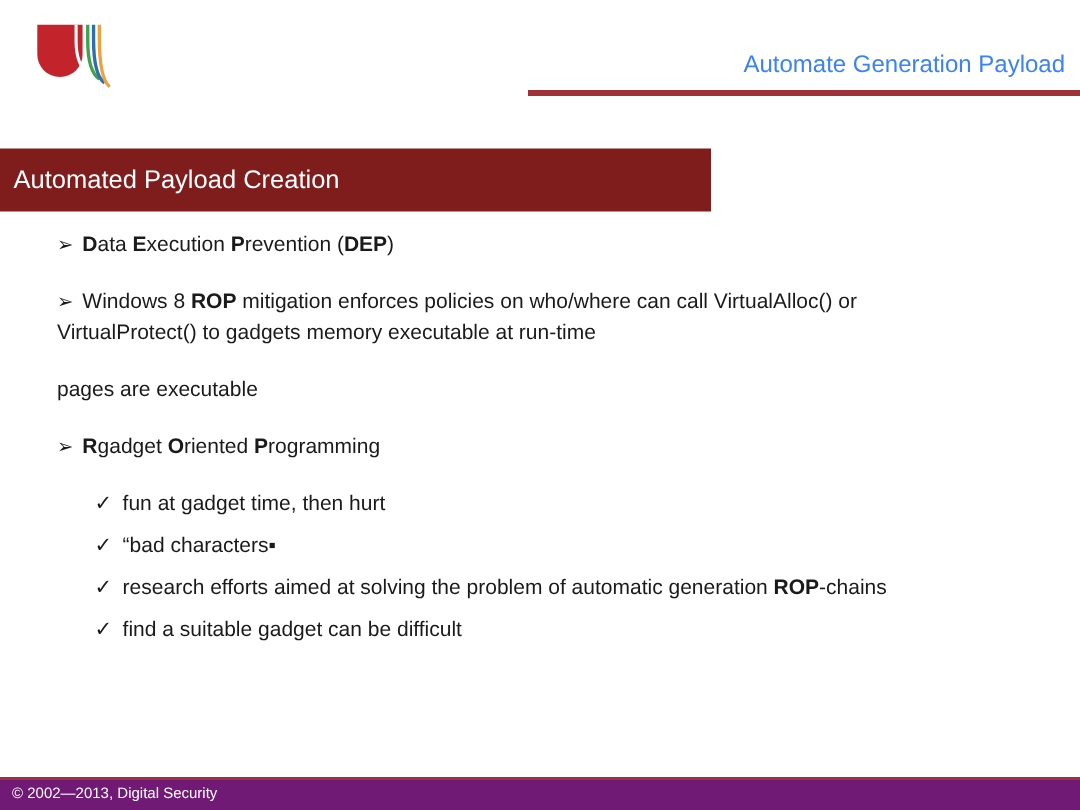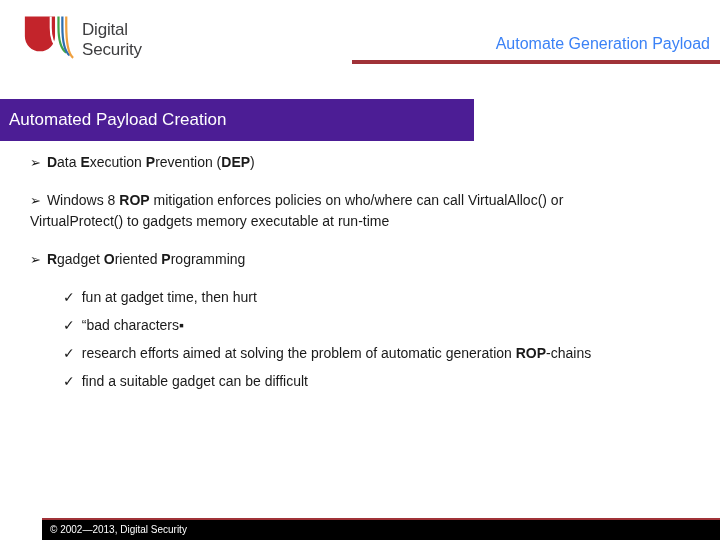--- a/index.html
+++ b/index.html
@@ -7,71 +7,68 @@
     position:relative;width:720px;height:540px;background:#ffffff;overflow:hidden;
     font-family:"Liberation Sans","DejaVu Sans",sans-serif;color:#1a1a1a;
   }
   
   .logo{position:absolute;left:24px;top:16px;display:flex;align-items:flex-start;}
   .logo svg{display:block;}
   .brand{margin-left:8px;margin-top:4px;font-size:17px;line-height:20px;color:#3e3e40;letter-spacing:-0.2px;font-weight:500;}
   .page-title{position:absolute;top:34px;right:10px;font-size:16px;line-height:20px;color:#3b82f6;}
   .title-rule{position:absolute;top:60px;left:352px;right:0;height:4px;background:#a03238;}
   
-  .banner{position:absolute;left:0;top:99px;width:474px;height:42px;background:#4c1d95;}
+  .banner{position:absolute;left:0;top:99px;width:474px;height:42px;background:#7f1d1d;}
   .banner .banner-text{display:block;padding-left:9px;line-height:42px;font-size:17px;color:#ffffff;}
   
   .content{position:absolute;left:30px;top:152px;right:8px;}
   .bullet{font-size:14px;line-height:21px;color:#1a1a1a;}
   .bullet .line{white-space:nowrap;}
-  .bullet.arrow{margin-bottom:17px;}
+  .bullet.arrow{margin-bottom:17px;margin-left:8px;}
   .bullet.check{margin:7px 0 0 33px;}
   .glyph{display:inline-block;}
   .glyph.arrow{margin-right:6px;font-size:13px;}
   .glyph.check{margin-right:7px;font-size:14px;}
   .b{font-weight:bold;}
   
-  .footer{position:absolute;left:0;right:0;bottom:0;height:20px;background:#000000;border-top:2px solid #a03238;margin-left:42px;}
+  .footer{position:absolute;left:0;right:0;bottom:0;height:20px;background:#701a75;border-top:2px solid #a03238;}
   .footer .copyright{display:block;padding-left:8px;line-height:20px;font-size:10px;color:#ffffff;}
 </style>
 </head>
 <body>
 
 <div class="slide">
 
   <div class="logo">
     <svg width="50" height="44" viewBox="0 0 58 50" aria-hidden="true">
       <path d="M1,0 H36 V23 A17.5,17.5 0 0 1 1,23 Z" fill="#c3242b"></path>
       <path d="M31,0 V13 Q31,30 40,38" fill="none" stroke="#ffffff" stroke-width="2.4"></path>
       <path d="M40,0 V12 Q40,36 49,42" fill="none" stroke="#3fa449" stroke-width="2.6"></path>
       <path d="M44.5,0 V11 Q44.5,39 53,45" fill="none" stroke="#2f6fae" stroke-width="2.6"></path>
       <path d="M49,0 V10 Q49,42 57,48" fill="none" stroke="#efa03f" stroke-width="2.6"></path>
     </svg>
-    <div class="brand">
-      <div>Digital</div>
-      <div>Security</div>
-    </div>
   </div>
 
   <div class="page-title">Automate Generation Payload</div>
   <div class="title-rule"></div>
 
   <div class="banner">
     <span class="banner-text">Automated Payload Creation</span>
   </div>
 
   <div class="content">
       <div class="bullet arrow">
         <div class="line"><span class="glyph arrow">➢</span><span class="b">D</span><span>ata </span><span class="b">E</span><span>xecution </span><span class="b">P</span><span>revention (</span><span class="b">DEP</span><span>)</span></div>
       </div>
       <div class="bullet arrow">
         <div class="line"><span class="glyph arrow">➢</span><span>Windows 8 </span><span class="b">ROP</span><span> mitigation enforces policies on who/where can call VirtualAlloc() or</span></div>
         <div class="line"><span>VirtualProtect()  to gadgets memory executable at run-time</span></div>
       </div>
       <div class="bullet arrow">
+        <div class="line"><span>pages are executable</span></div>
       </div>
       <div class="bullet arrow">
         <div class="line"><span class="glyph arrow">➢</span><span class="b">R</span><span>gadget </span><span class="b">O</span><span>riented </span><span class="b">P</span><span>rogramming</span></div>
       </div>
       <div class="bullet check">
         <div class="line"><span class="glyph check">✓</span><span>fun at gadget time, then hurt</span></div>
       </div>
       <div class="bullet check">
         <div class="line"><span class="glyph check">✓</span><span>“bad characters▪</span></div>
       </div>

